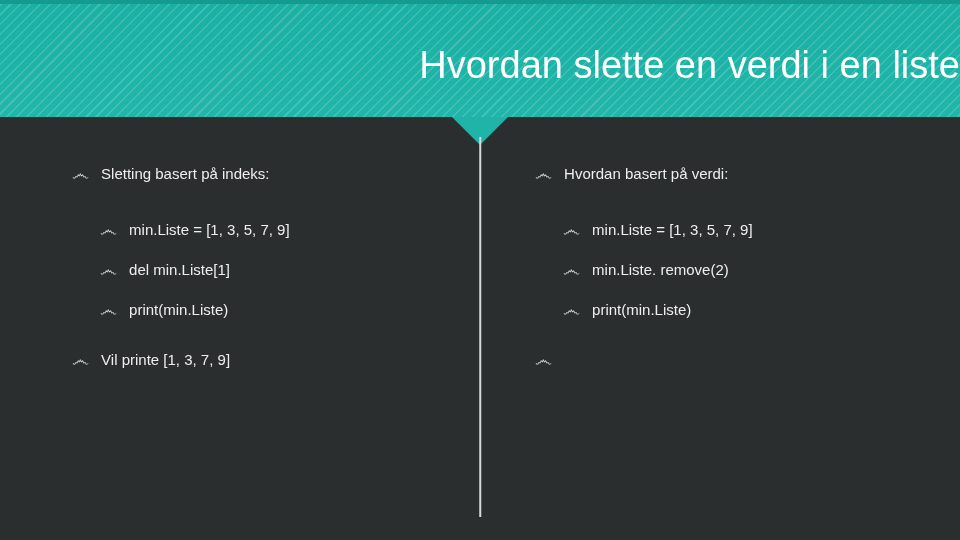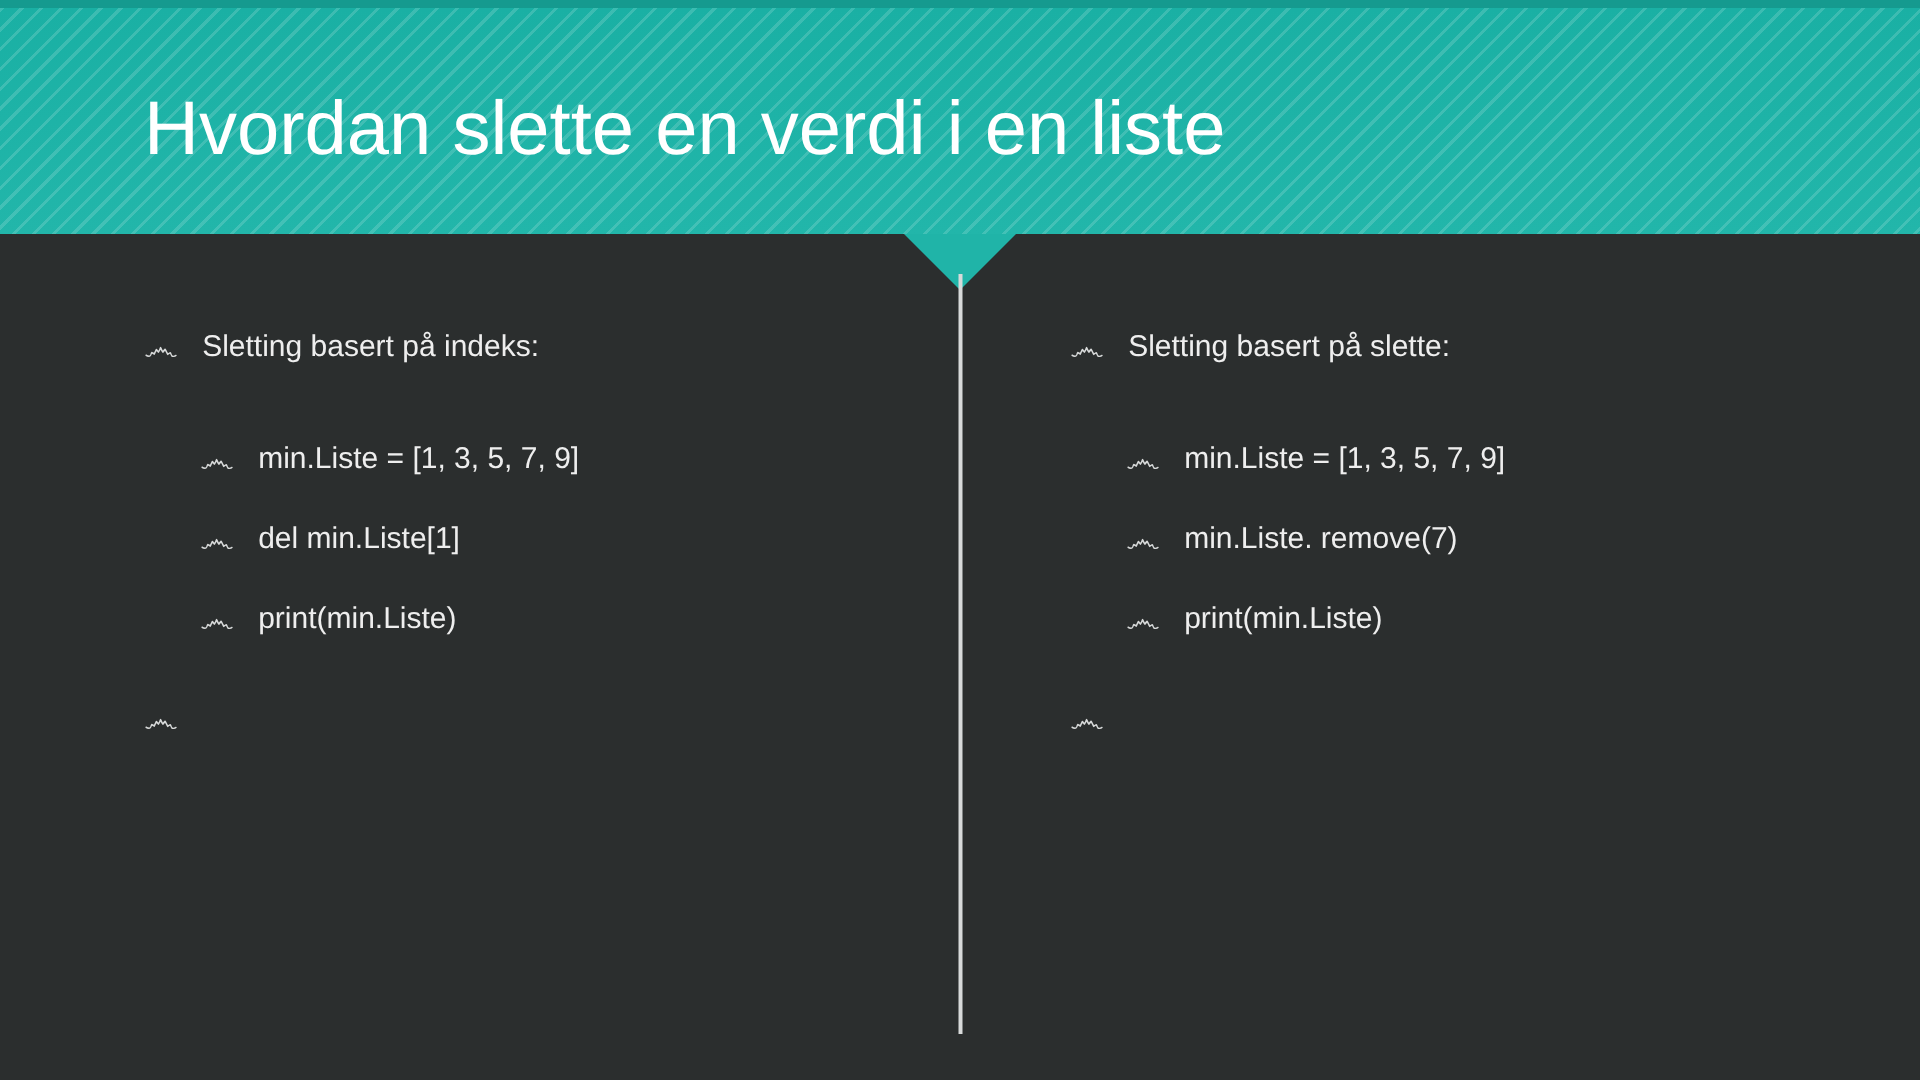--- a/index.html
+++ b/index.html
@@ -1,18 +1,19 @@
 <!DOCTYPE html>
 <html><head>
 <meta charset="utf-8">
 <style>
   * {
     margin: 0;
     padding: 0;
     box-sizing: border-box;
+    text-align: right;
   }
   body {
     width: 960px;
     height: 540px;
     background: #2b2e2e;
     font-family: Arial, Helvetica, sans-serif;
     overflow: hidden;
     position: relative;
   }
   .header {
@@ -133,37 +134,38 @@
         <span class="text">del min.Liste[1]</span>
       </div>
       <div class="item">
         <span class="icon">෴</span>
         <span class="text">print(min.Liste)</span>
       </div>
     </div>
     <div class="gap"></div>
     <div class="item">
       <span class="icon">෴</span>
+      <span class="text">Vil printe [1, 3, 7, 9]</span>
     </div>
   </div>
 
   <div class="column right">
     <div class="item">
       <span class="icon">෴</span>
-      <span class="text">Sletting basert på slette:</span>
+      <span class="text">Hvordan basert på verdi:</span>
     </div>
     <div class="sub">
       <div class="gap"></div>
       <div class="item">
         <span class="icon">෴</span>
         <span class="text">min.Liste = [1, 3, 5, 7, 9]</span>
       </div>
       <div class="item">
         <span class="icon">෴</span>
-        <span class="text">min.Liste. remove(7)</span>
+        <span class="text">min.Liste. remove(2)</span>
       </div>
       <div class="item">
         <span class="icon">෴</span>
         <span class="text">print(min.Liste)</span>
       </div>
     </div>
     <div class="gap"></div>
     <div class="item">
       <span class="icon">෴</span>
     </div>

